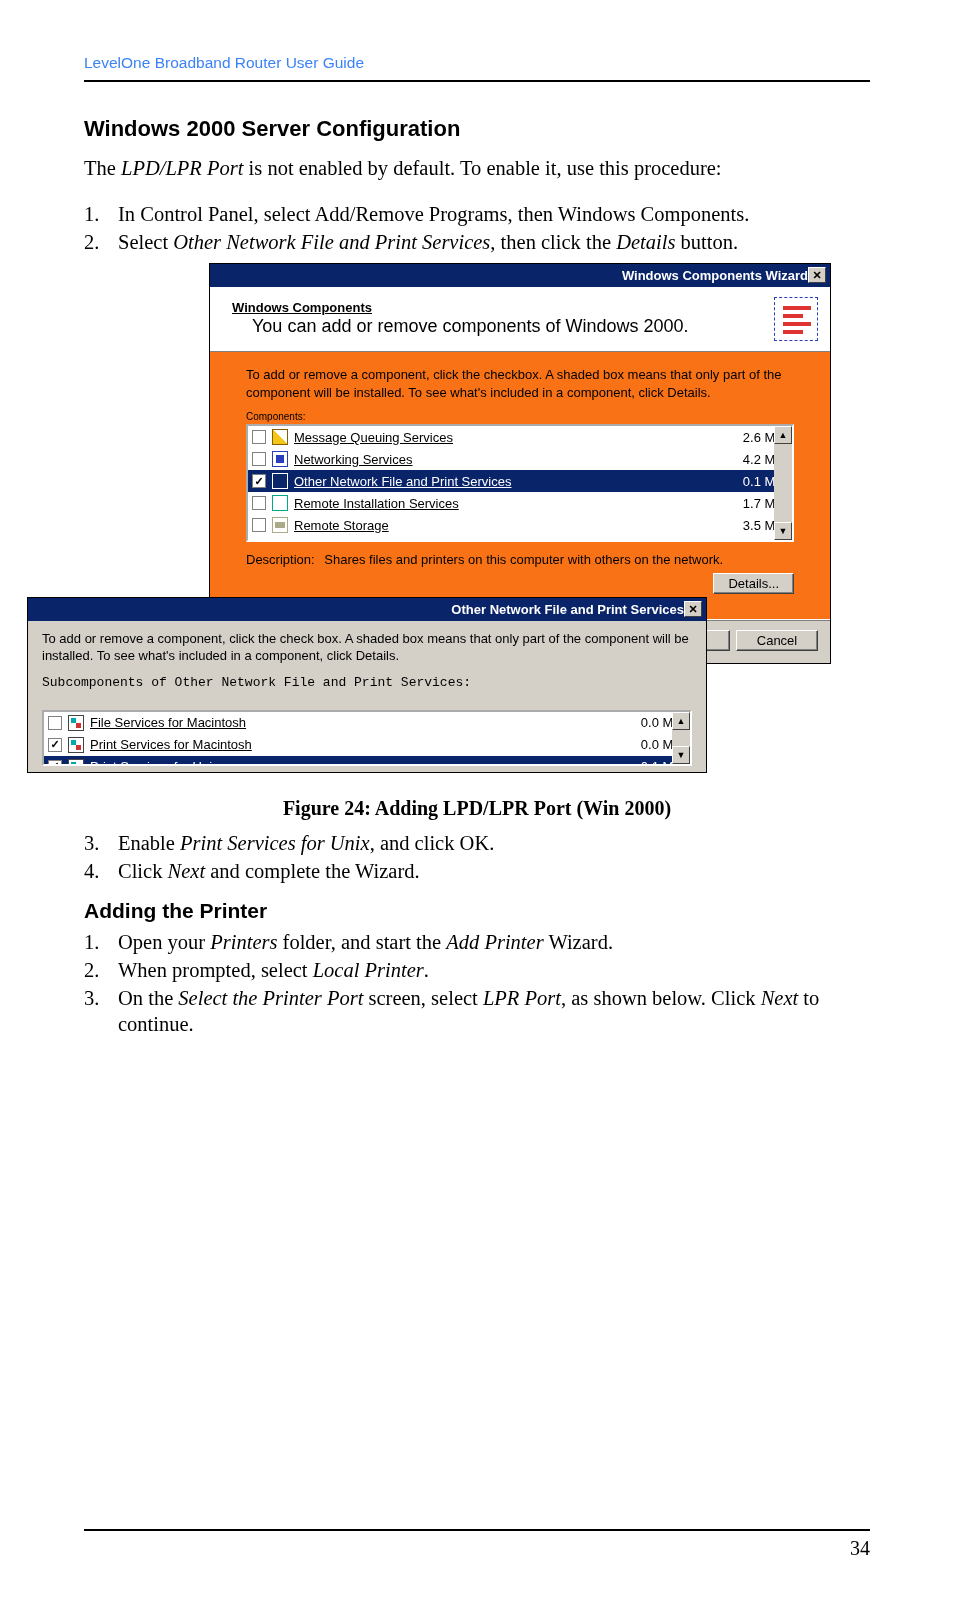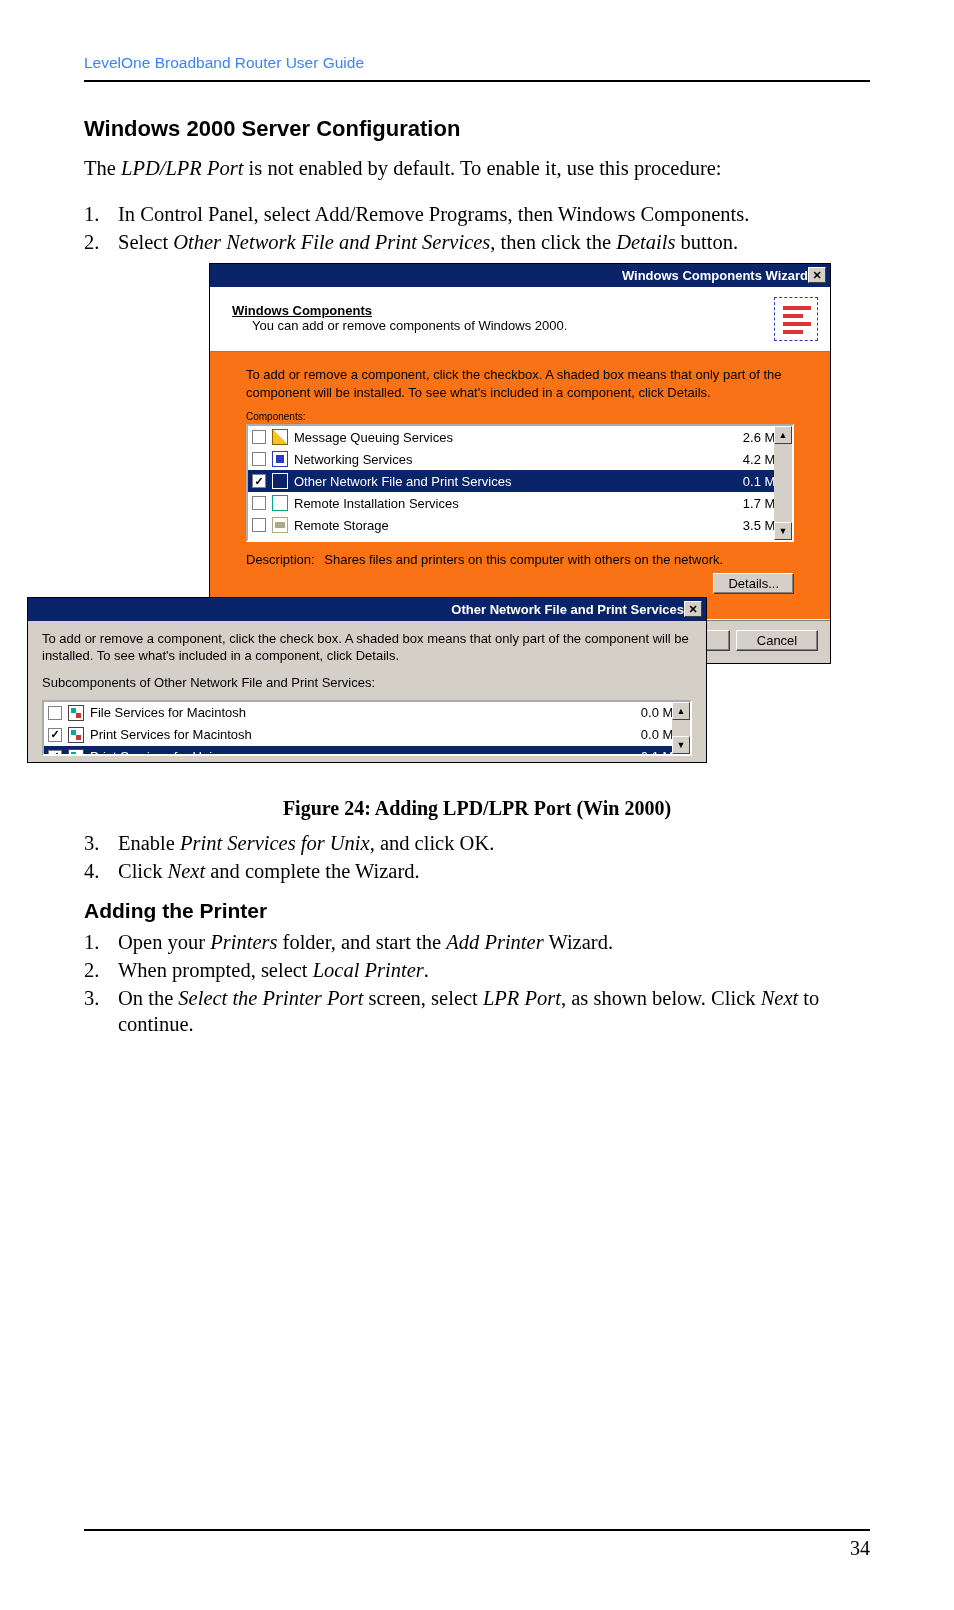--- a/index.html
+++ b/index.html
@@ -97,21 +97,21 @@
   }
   .wiz-header {
     background: #fff;
     padding: 10px 12px 10px 22px;
     display: flex;
     align-items: center;
     justify-content: space-between;
     border-bottom: 1px solid #808080;
   }
   .wiz-header .ttext .t1 { font-weight: bold; font-size: 13px; text-decoration: underline; }
-  .wiz-header .ttext .t2 { font-size: 13px; padding-left: 20px; line-height: 1.3; }
+  .wiz-header .ttext .t2 { font-size: 18px; padding-left: 20px; line-height: 1.3; }
   .wiz-header .bannericon {
     width: 44px; height: 44px;
     border: 1px dashed #2a3cbe;
     position: relative;
     background:
       linear-gradient(#d33, #d33) 8px 8px / 28px 4px no-repeat,
       linear-gradient(#d33, #d33) 8px 16px / 20px 4px no-repeat,
       linear-gradient(#d33, #d33) 8px 24px / 28px 4px no-repeat,
       linear-gradient(#d33, #d33) 8px 32px / 20px 4px no-repeat,
       #fff;
@@ -143,21 +143,21 @@
   .comp-row .chk {
     width: 14px; height: 14px;
     border: 1px solid #808080;
     background: #fff;
     flex: 0 0 14px;
     display:flex; align-items:center; justify-content:center;
     font-size: 11px; line-height: 1;
   }
   .comp-row .chk.checked::after { content: "✓"; font-weight: bold; }
   .comp-row .icn { width: 16px; height: 16px; flex: 0 0 16px; }
-  .comp-row .name { flex: 1; }
+  .comp-row .name { flex: 1; text-decoration: underline; }
   .comp-row .size { width: 70px; text-align: right; padding-right: 4px; }
   .comp-row.sel { background: #0a246a; color: #fff; }
   .comp-row.sel .chk { background:#fff; color:#000; }
   .comp-scroll {
     position: absolute; right: 0; top: 0; bottom: 0;
     width: 18px; background: #d4d0c8;
     display:flex; flex-direction:column; justify-content:space-between;
   }
   .sbtn {
     width: 18px; height: 18px;
@@ -208,21 +208,21 @@
     width: 680px;
     background: #d4d0c8;
     border: 1px solid #000;
     font-family: Tahoma, Arial, sans-serif;
     font-size: 13px;
   }
   .dlg-other .body2 {
     padding: 10px 14px 6px 14px;
   }
   .dlg-other .intro2 { font-size:13px; line-height:1.3; margin-bottom: 10px; }
-  .dlg-other .lbl2 { font-size:13px; margin-bottom: 10px; }
+  .dlg-other .lbl2 { font-size:13px; margin-bottom: 20px; font-family: Liberation Mono, monospace; }
   .sub-listbox {
     border: 2px inset #fff;
     background: #fff;
     height: 56px;
     position: relative;
     overflow: hidden;
   }
   .sub-listbox .comp-scroll { width: 18px; }
   .sub-listbox .comp-row .size { width: 70px; text-align:right; padding-right: 4px; }
 

